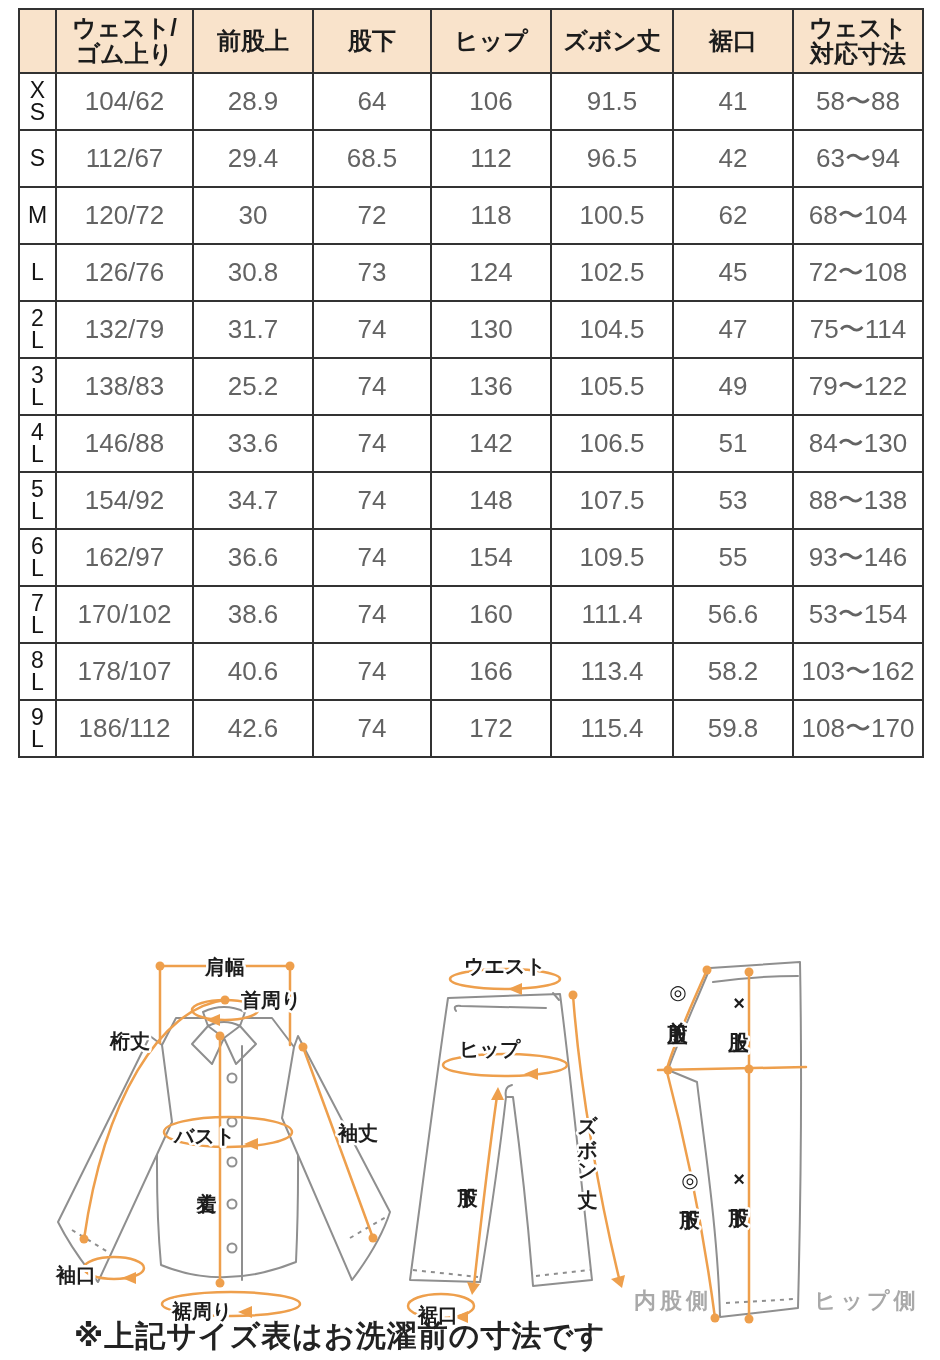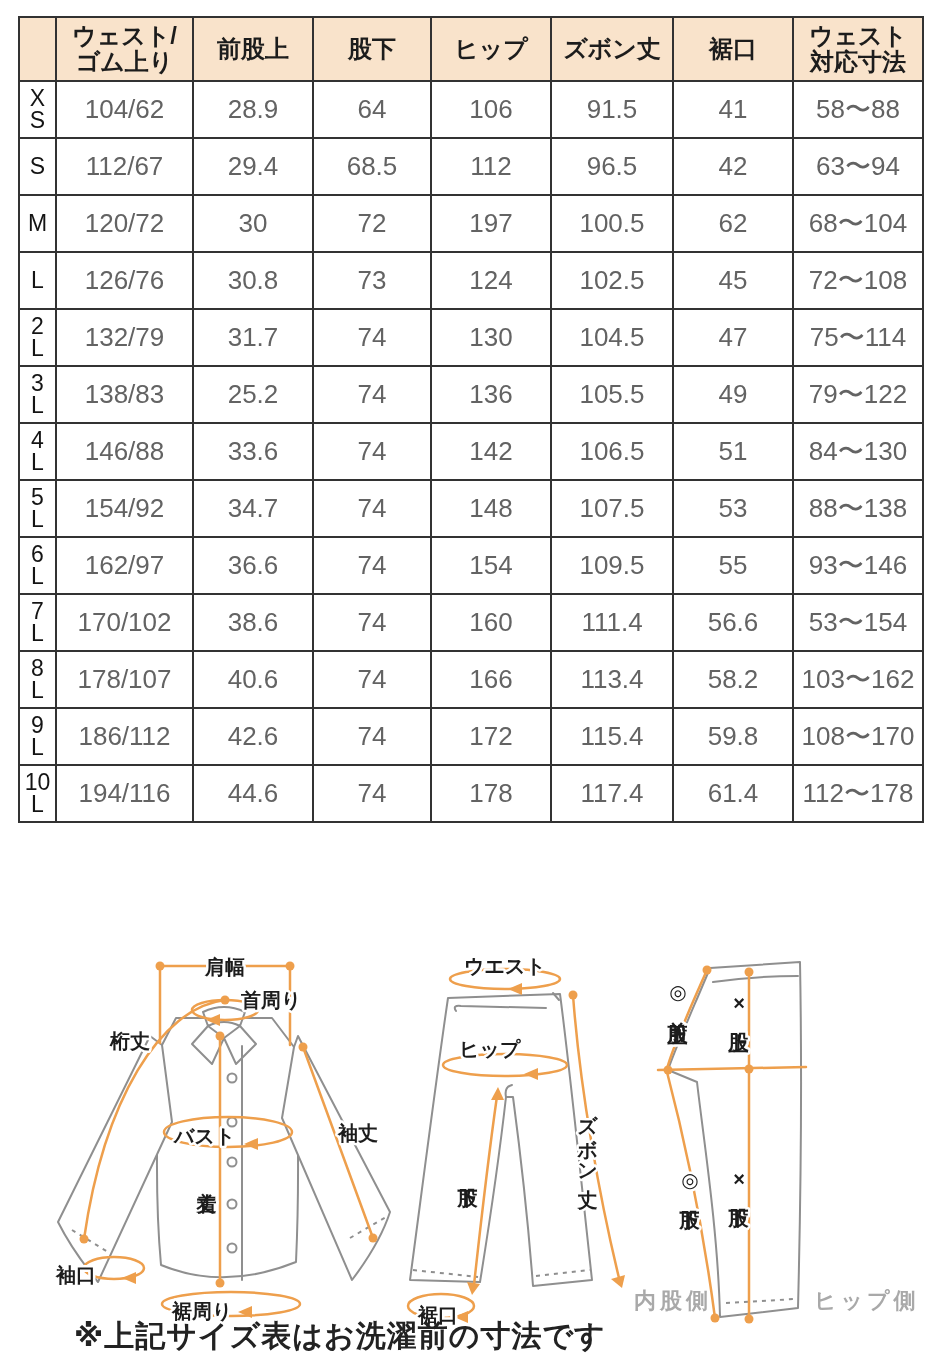--- a/index.html
+++ b/index.html
@@ -3,21 +3,21 @@
 <meta charset="utf-8">
 <style>
   html,body{margin:0;padding:0;}
   body{
     width:940px;height:1360px;background:#ffffff;position:relative;
     font-family:"Liberation Sans","DejaVu Sans",sans-serif;
   }
   
   table.size-table{
     border-collapse:collapse;table-layout:fixed;
-    position:absolute;left:18px;top:16px;
+    position:absolute;left:18px;top:8px;
   }
   .size-table th,.size-table td{
     border:2px solid #323232;text-align:center;vertical-align:middle;padding:0;
   }
   .size-table thead th{
     background:#f9e3cb;height:62px;font-size:24px;line-height:1.08;
     font-weight:bold;color:#1c1c1c;white-space:pre-line;
   }
   .size-table tbody th{
     font-size:23px;line-height:0.95;font-weight:normal;color:#141414;
@@ -98,21 +98,21 @@
           <td>112</td>
           <td>96.5</td>
           <td>42</td>
           <td>63〜94</td>
         </tr>
         <tr>
           <th>M</th>
           <td>120/72</td>
           <td>30</td>
           <td>72</td>
-          <td>197</td>
+          <td>118</td>
           <td>100.5</td>
           <td>62</td>
           <td>68〜104</td>
         </tr>
         <tr>
           <th>L</th>
           <td>126/76</td>
           <td>30.8</td>
           <td>73</td>
           <td>124</td>
@@ -200,31 +200,20 @@
         <tr>
           <th>9
 L</th>
           <td>186/112</td>
           <td>42.6</td>
           <td>74</td>
           <td>172</td>
           <td>115.4</td>
           <td>59.8</td>
           <td>108〜170</td>
-        </tr>
-        <tr>
-          <th>10
-L</th>
-          <td>194/116</td>
-          <td>44.6</td>
-          <td>74</td>
-          <td>178</td>
-          <td>117.4</td>
-          <td>61.4</td>
-          <td>112〜178</td>
         </tr>
       </tbody>
   </table>
 
   <svg class="diagram" width="940" height="410" viewBox="0 0 940 410">
 
     <g>
 
       <path class="garment" d="M162,95 C156,160 155,250 161,315 Q224,341 296,312 C299,246 299,160 294,97 L272,68 L176,68 Z"></path>
 

